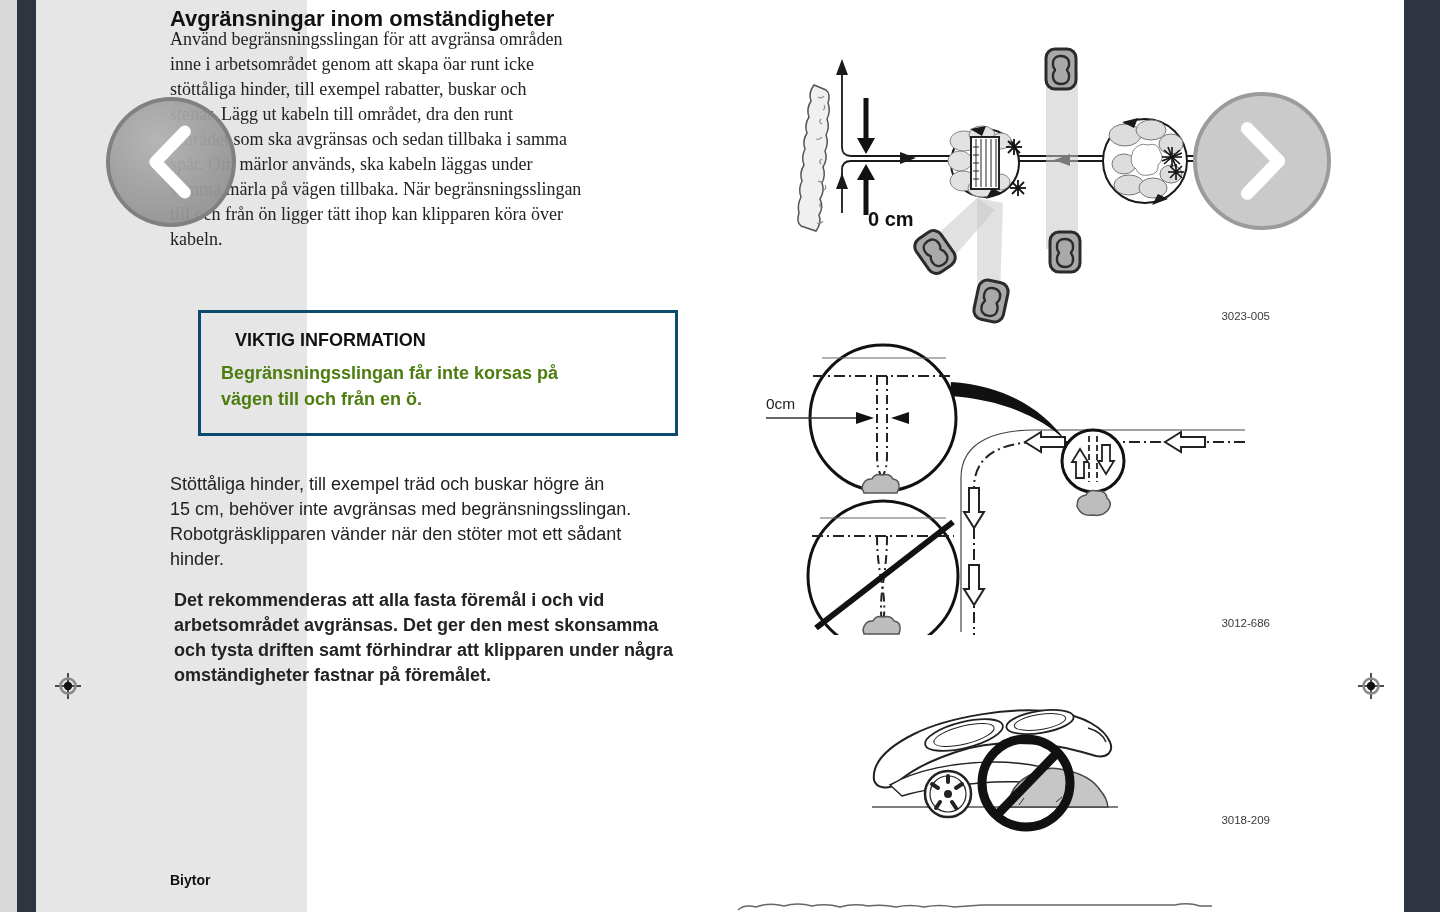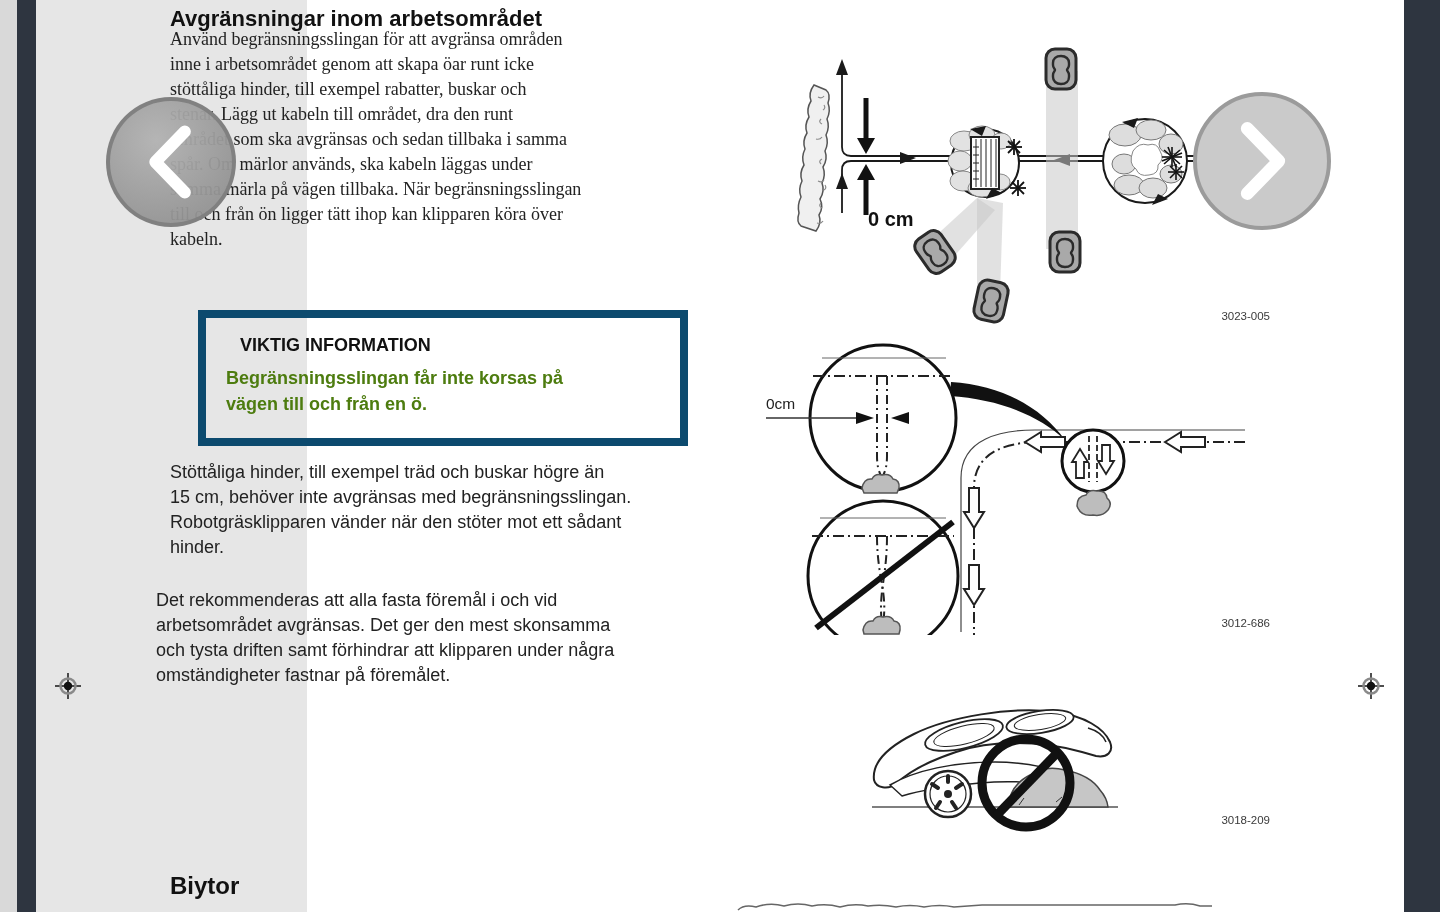--- a/index.html
+++ b/index.html
@@ -8,26 +8,26 @@
   .abs{position:absolute;}
   
   #left-outer-strip{left:0;top:0;width:17px;height:912px;background:#d9d9d9;}
   #left-dark-band{left:17px;top:0;width:19px;height:912px;background:#2e3540;}
   #right-dark-band{left:1404px;top:0;width:36px;height:912px;background:#2e3540;}
   #gray-column{left:36px;top:0;width:271px;height:912px;background:#e6e6e6;}
   
   .doc-text{color:#222;font-size:18px;line-height:25px;white-space:pre-line;}
   #page-title{left:170px;top:6px;font-size:22px;font-weight:bold;color:#111;}
   #para-1{left:170px;top:27px;width:560px;font-family:Liberation Serif, serif;}
-  #para-2{left:170px;top:460px;width:560px;}
-  #para-3{left:156px;top:588px;width:560px;}
+  #para-2{left:170px;top:472px;width:560px;}
+  #para-3{left:174px;top:588px;width:560px;font-weight:bold;}
   #para-4{left:170px;top:740px;width:560px;}
-  #sub-heading{left:170px;top:872px;font-size:24px;font-weight:bold;color:#111;text-align:center;}
-  
-  #info-box{left:198px;top:310px;width:474px;height:120px;border:8px solid #0c4a6e;background:transparent;}
+  #sub-heading{left:170px;top:872px;font-size:14px;font-weight:bold;color:#111;text-align:center;}
+  
+  #info-box{left:198px;top:310px;width:474px;height:120px;border:3px solid #0c4a6e;background:transparent;}
   #info-box-title{margin:17px 0 0 34px;font-size:18px;font-weight:bold;color:#111;}
   #info-box-body{margin:9px 0 0 20px;font-size:18px;font-weight:bold;color:#4d7c0f;
                  line-height:26px;white-space:pre-line;width:420px;}
   
   #figure-1{left:780px;top:35px;}
   #figure-2{left:750px;top:330px;}
   #figure-3{left:860px;top:690px;}
   #figure-4-partial{left:730px;top:898px;}
   
   .reg-mark{width:26px;height:26px;}
@@ -46,21 +46,21 @@
 </head>
 <body>
 
 <div id="screen">
 
   <div class="abs" id="left-outer-strip"></div>
   <div class="abs" id="left-dark-band"></div>
   <div class="abs" id="gray-column"></div>
   <div class="abs" id="right-dark-band"></div>
 
-  <div class="abs" id="page-title">Avgränsningar inom arbetsområdet</div>
+  <div class="abs" id="page-title">Avgränsningar inom omständigheter</div>
   <div class="abs doc-text" id="para-1">Använd begränsningsslingan för att avgränsa områden
 inne i arbetsområdet genom att skapa öar runt icke
 stöttåliga hinder, till exempel rabatter, buskar och
 stenar. Lägg ut kabeln till området, dra den runt
 området som ska avgränsas och sedan tillbaka i samma
 spår. Om märlor används, ska kabeln läggas under
 samma märla på vägen tillbaka. När begränsningsslingan
 till och från ön ligger tätt ihop kan klipparen köra över
 kabeln.</div>
 

